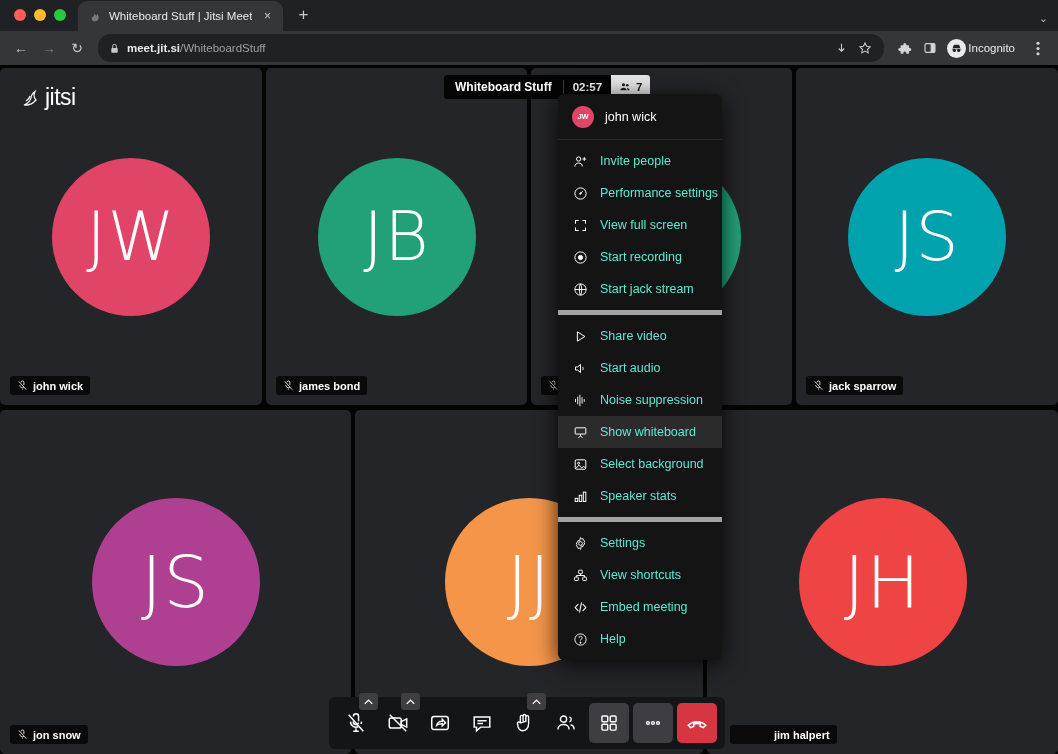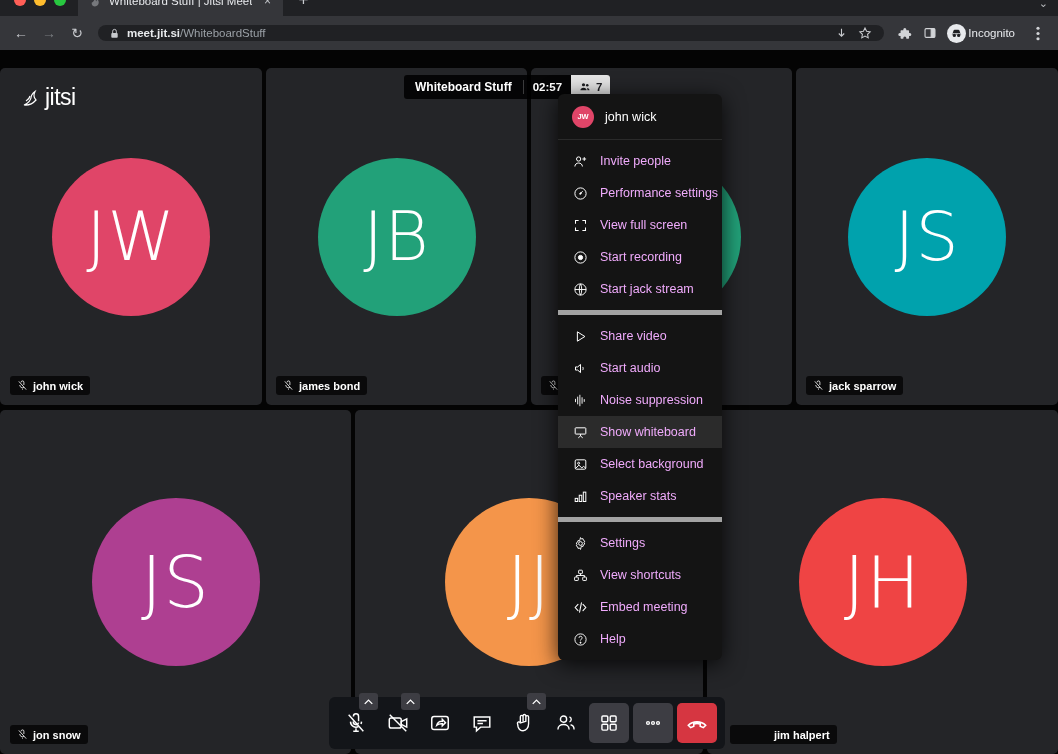--- a/index.html
+++ b/index.html
@@ -8,21 +8,21 @@
     width: 1058px; height: 754px;
     overflow: hidden;
     background: #040404;
     font-family: "Liberation Sans", "DejaVu Sans", sans-serif;
   }
 
   
   .browser { width: 1058px; height: 754px; position: relative; background: #040404; }
 
   .tabstrip {
-    height: 16px; background: #202124;
+    height: 31px; background: #202124;
     display: flex; align-items: flex-end; position: relative;
   }
   .traffic { display: flex; align-items: center; gap: 8px; padding: 0 12px 10px 14px; }
   .dot { width: 12px; height: 12px; border-radius: 50%; }
   .dot.red { background: #ff5f57; }
   .dot.yellow { background: #febc2e; }
   .dot.green { background: #28c840; }
 
   .tab {
     height: 30px; min-width: 200px; max-width: 220px;
@@ -57,21 +57,21 @@
     height: 34px; background: #35363a;
     display: flex; align-items: center; gap: 2px; padding: 0 8px;
   }
   .nav-btn {
     width: 26px; height: 26px; color: #c8cace;
     display: flex; align-items: center; justify-content: center;
     border-radius: 50%; font-size: 14px;
   }
   .nav-btn.dim { color: #7a7d81; }
   .omnibox {
-    flex: 1; height: 16px; background: #202124; border-radius: 13px;
+    flex: 1; height: 28px; background: #202124; border-radius: 13px;
     display: flex; align-items: center; gap: 7px;
     padding: 0 8px 0 11px; margin: 8px 6px; justify-content: flex-end;
   }
   .omnibox-url { font-size: 11.5px; color: #9aa0a6; white-space: nowrap; }
   .omnibox-url b { color: #e8eaed; font-weight: 700; }
   .omni-right { margin-left: auto; display: flex; align-items: center; gap: 10px; padding-right: 4px; }
   .omni-icon { color: #c8cace; display: flex; align-items: center; }
   .tb-icon {
     width: 24px; height: 24px; color: #d2d4d7;
     display: flex; align-items: center; justify-content: center;
@@ -118,21 +118,21 @@
   .nameplate svg { flex: 0 0 auto; }
 
   .jitsi-logo {
     position: absolute; left: 18px; top: 16px;
     display: flex; align-items: center; gap: 3px;
     color: #fff; font-size: 23px; letter-spacing: -.5px; z-index: 5;
   }
 
   
   .subject-bar {
-    position: absolute; left: 404px; top: 75px; z-index: 40;
+    position: absolute; left: 444px; top: 75px; z-index: 40;
     height: 24px; display: flex; align-items: stretch;
     background: rgba(0,0,0,.85); border-radius: 3px; overflow: hidden;
   }
   .subject-name {
     display: flex; align-items: center; padding: 0 11px;
     color: #fff; font-size: 12px; font-weight: 700;
   }
   .subject-sep { width: 1px; background: rgba(255,255,255,.22); margin: 5px 0; }
   .subject-timer {
     display: flex; align-items: center; padding: 0 9px;
@@ -159,21 +159,21 @@
     width: 22px; height: 22px; border-radius: 50%;
     display: flex; align-items: center; justify-content: center;
     font-size: 7.5px; color: #fff; font-weight: 600;
   }
   .menu-head-name { color: #fff; font-size: 12.5px; }
   .menu-group { padding: 5px 0; }
   .menu-group + .menu-group { border-top: 5px solid #a3a3a3; }
   .menu-item {
     display: flex; align-items: center; gap: 12px;
     height: 32px; padding: 0 14px;
-    color: #f0abfc; font-size: 12.5px; white-space: nowrap;
+    color: #5eead4; font-size: 12.5px; white-space: nowrap;
   }
   .menu-item.active { background: #2b2b2b; }
   .menu-icon {
     width: 16px; height: 16px; flex: 0 0 16px;
     display: flex; align-items: center; justify-content: center; color: #fff;
   }
 
   
   .bottom-bar {
     position: absolute; left: 329px; top: 697px; z-index: 55;

